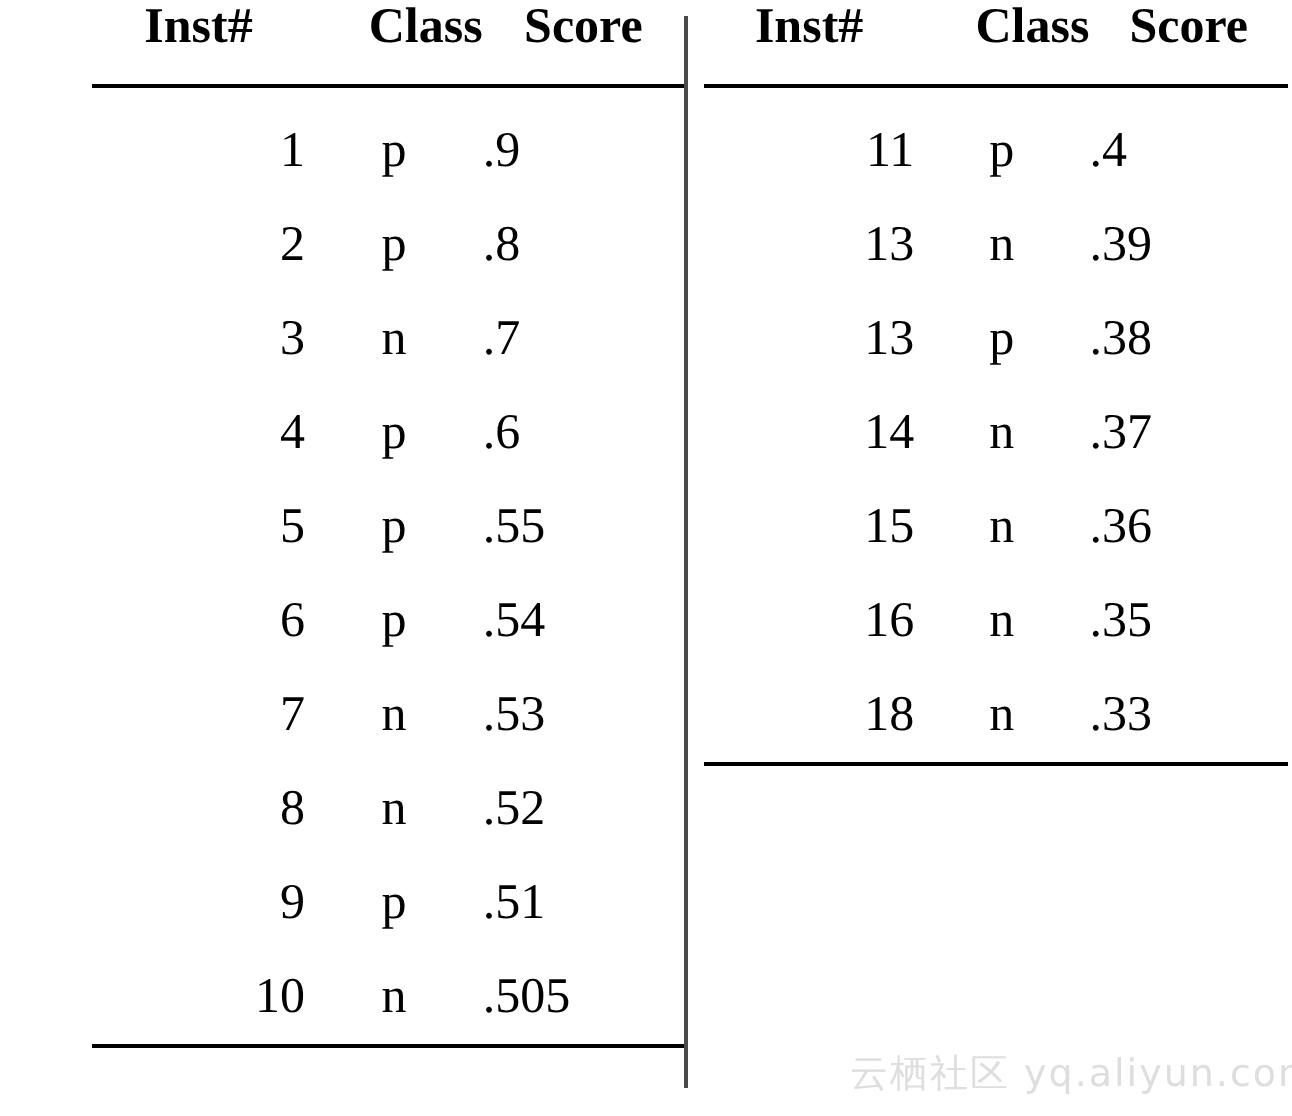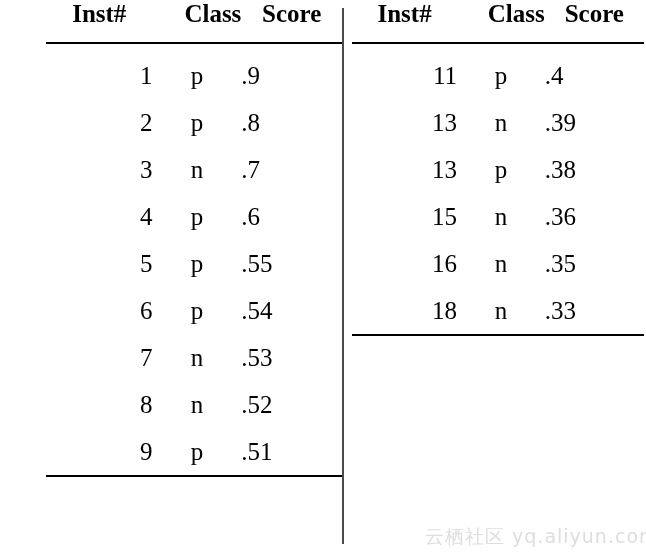--- a/index.html
+++ b/index.html
@@ -158,20 +158,25 @@
           <tr>
             <td class="cell-inst">8</td>
             <td class="cell-class">n</td>
             <td class="cell-score">.52</td>
           </tr>
           <tr>
             <td class="cell-inst">9</td>
             <td class="cell-class">p</td>
             <td class="cell-score">.51</td>
           </tr>
+          <tr>
+            <td class="cell-inst">10</td>
+            <td class="cell-class">n</td>
+            <td class="cell-score">.505</td>
+          </tr>
         </tbody>
     </table>
   </div>
 
   <div class="divider"></div>
 
   <div class="half half-right">
     <table class="grid">
       <thead>
         <tr>
@@ -190,20 +195,25 @@
             <td class="cell-inst">13</td>
             <td class="cell-class">n</td>
             <td class="cell-score">.39</td>
           </tr>
           <tr>
             <td class="cell-inst">13</td>
             <td class="cell-class">p</td>
             <td class="cell-score">.38</td>
           </tr>
           <tr>
+            <td class="cell-inst">14</td>
+            <td class="cell-class">n</td>
+            <td class="cell-score">.37</td>
+          </tr>
+          <tr>
             <td class="cell-inst">15</td>
             <td class="cell-class">n</td>
             <td class="cell-score">.36</td>
           </tr>
           <tr>
             <td class="cell-inst">16</td>
             <td class="cell-class">n</td>
             <td class="cell-score">.35</td>
           </tr>
           <tr>

